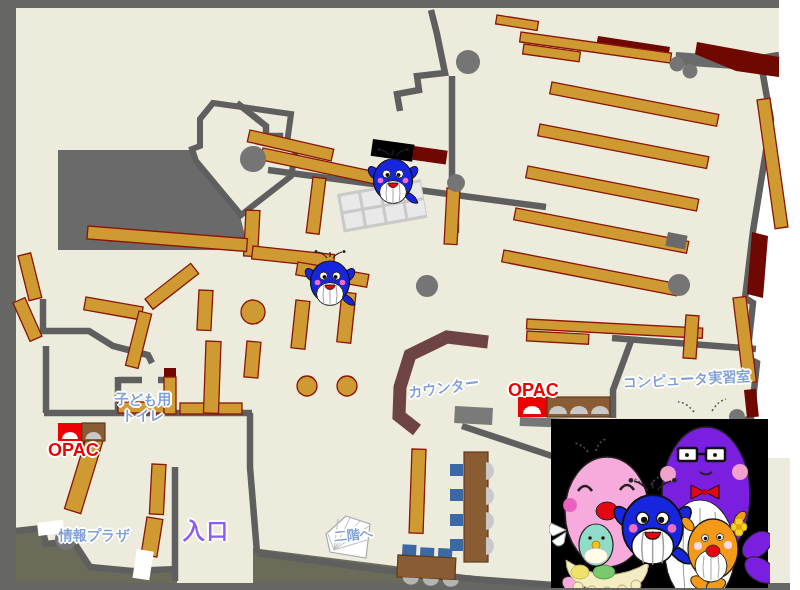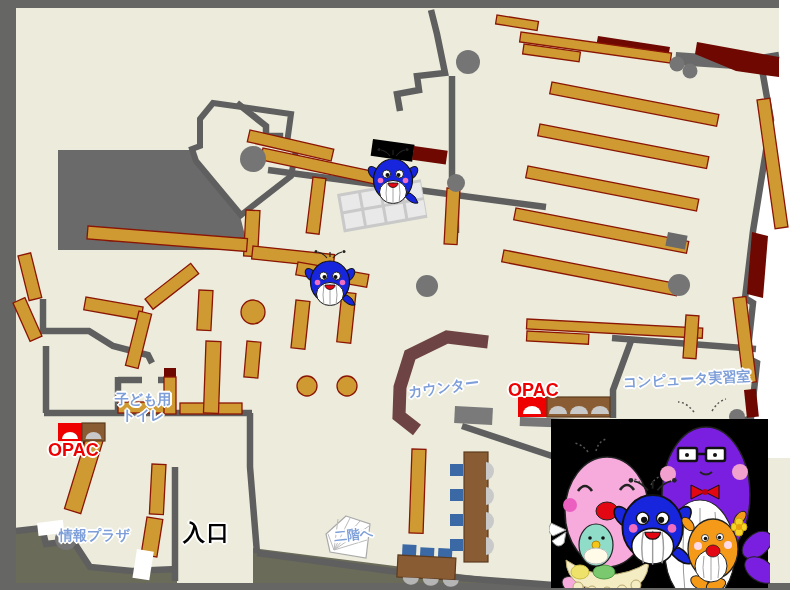--- a/index.html
+++ b/index.html
@@ -8,21 +8,21 @@
     font-family:"Liberation Sans","DejaVu Sans",sans-serif;background:#fff;
   }
   .map-wrap svg{position:absolute;left:0;top:0;}
   .lbl{
     position:absolute;font-weight:bold;white-space:nowrap;color:#7d9ed8;
     text-shadow:-1px -1px 0 #fff,1px -1px 0 #fff,-1px 1px 0 #fff,1px 1px 0 #fff,
                 -2px 0 0 #fff,2px 0 0 #fff,0 -2px 0 #fff,0 2px 0 #fff;
     text-align:center;line-height:1.15;
   }
   .lbl-red{color:#ee0000;}
-  .lbl-entrance{color:#000000;}
+  .lbl-entrance{color:#8b5cf6;font-family:Liberation Mono, monospace;}
   .shelf{fill:#d09a33;stroke:#8a1505;stroke-width:1.3;}
   .wall{stroke:#5f5f5f;stroke-width:6.5;fill:none;stroke-linejoin:miter;stroke-linecap:butt;}
   .maroon{fill:#6e0800;}
   .pillar{fill:#757575;}
   .deskbrown{fill:#8a5c33;stroke:#5d3b1e;stroke-width:1.2;}
   .chair{fill:#3b69a5;}
   .dome{fill:#c9c9c9;}
 </style>
 </head>
 <body>

